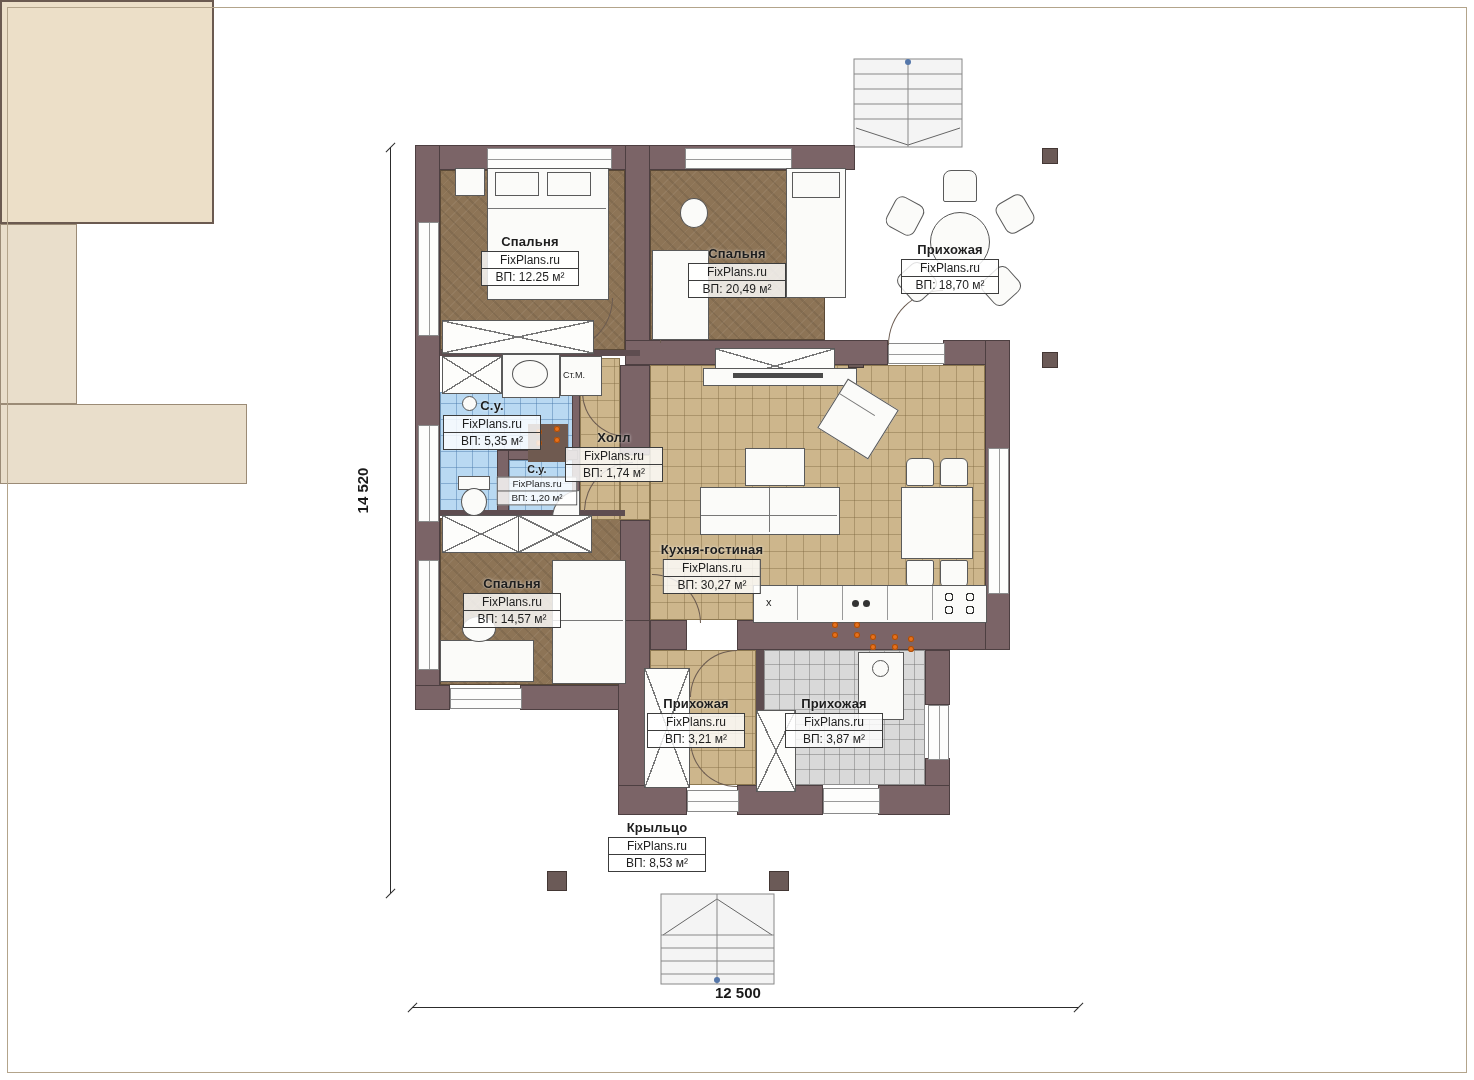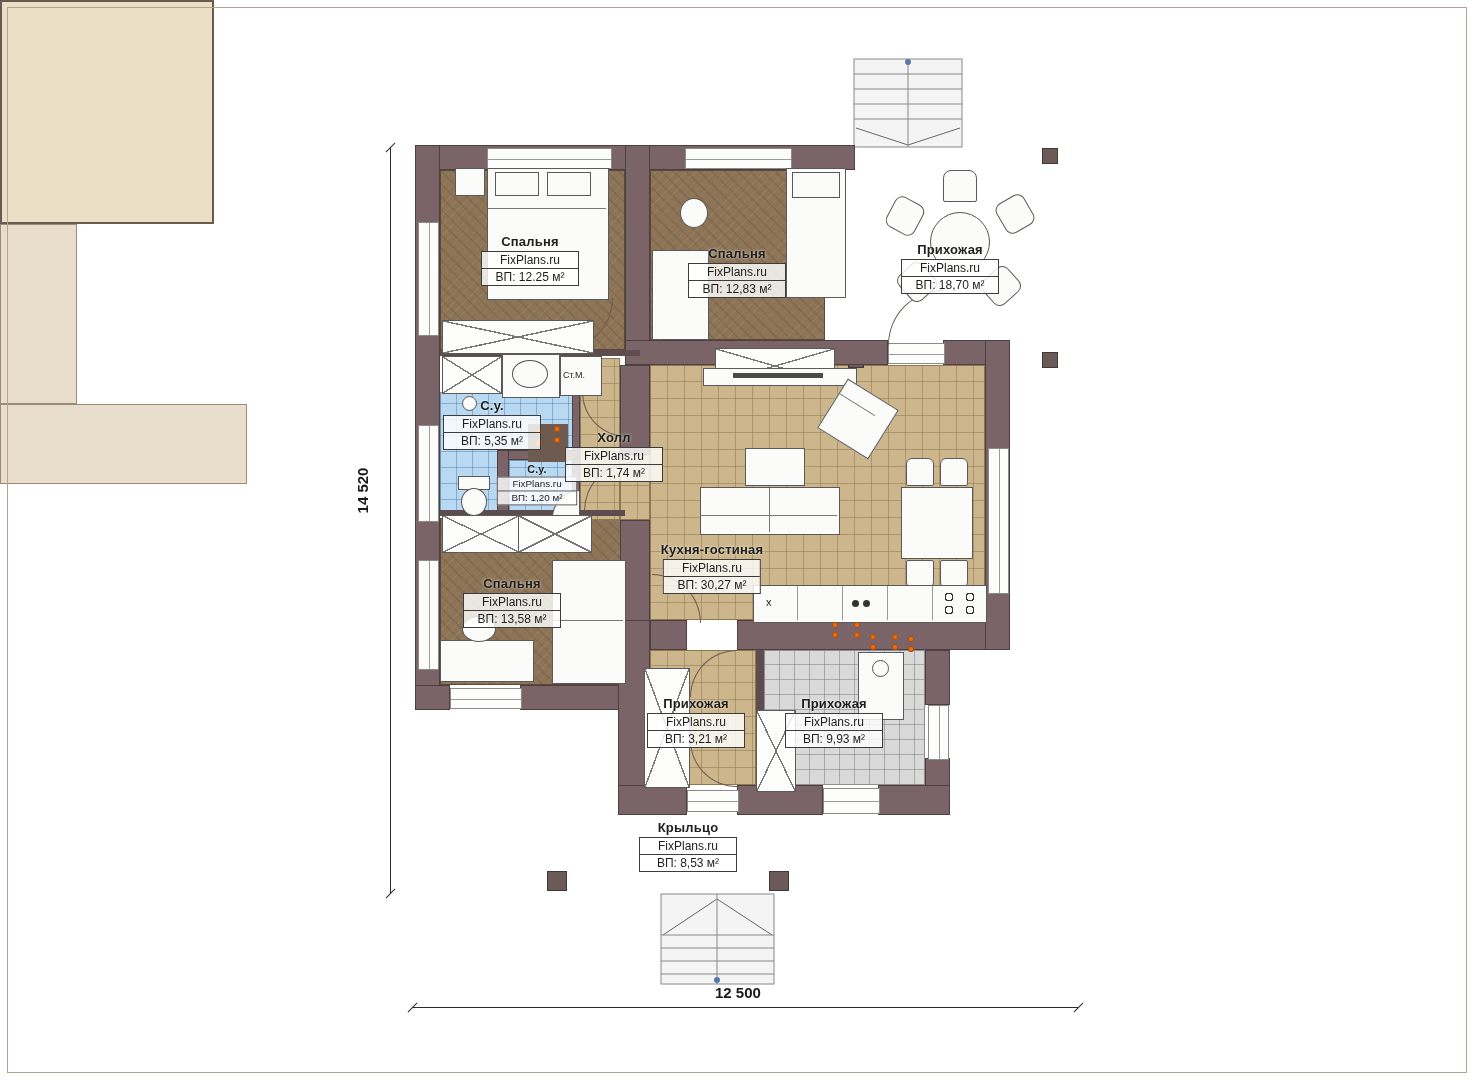--- a/index.html
+++ b/index.html
@@ -247,21 +247,21 @@
     <div class="rn">Спальня</div>
     <div class="rbox">
       <div class="rb">FixPlans.ru</div>
       <div class="ra">ВП: 12.25 м²</div>
     </div>
   </div>
   <div class="room-label" style="left:737px;top:246px;">
     <div class="rn">Спальня</div>
     <div class="rbox">
       <div class="rb">FixPlans.ru</div>
-      <div class="ra">ВП: 12,83 м²</div>
+      <div class="ra">ВП: 20,49 м²</div>
     </div>
   </div>
   <div class="room-label" style="left:950px;top:242px;">
     <div class="rn">Прихожая</div>
     <div class="rbox">
       <div class="rb">FixPlans.ru</div>
       <div class="ra">ВП: 18,70 м²</div>
     </div>
   </div>
   <div class="room-label" style="left:492px;top:398px;">
@@ -289,38 +289,38 @@
     <div class="rn">Кухня-гостиная</div>
     <div class="rbox">
       <div class="rb">FixPlans.ru</div>
       <div class="ra">ВП: 30,27 м²</div>
     </div>
   </div>
   <div class="room-label" style="left:512px;top:576px;">
     <div class="rn">Спальня</div>
     <div class="rbox">
       <div class="rb">FixPlans.ru</div>
-      <div class="ra">ВП: 13,58 м²</div>
+      <div class="ra">ВП: 14,57 м²</div>
     </div>
   </div>
   <div class="room-label" style="left:696px;top:696px;">
     <div class="rn">Прихожая</div>
     <div class="rbox">
       <div class="rb">FixPlans.ru</div>
       <div class="ra">ВП: 3,21 м²</div>
     </div>
   </div>
   <div class="room-label" style="left:834px;top:696px;">
     <div class="rn">Прихожая</div>
     <div class="rbox">
       <div class="rb">FixPlans.ru</div>
-      <div class="ra">ВП: 9,93 м²</div>
-    </div>
-  </div>
-  <div class="room-label" style="left:688px;top:820px;">
+      <div class="ra">ВП: 3,87 м²</div>
+    </div>
+  </div>
+  <div class="room-label" style="left:657px;top:820px;">
     <div class="rn">Крыльцо</div>
     <div class="rbox">
       <div class="rb">FixPlans.ru</div>
       <div class="ra">ВП: 8,53 м²</div>
     </div>
   </div>
 
   <div class="dim-line-v" style="left:390px;top:147px;height:746px;"></div>
   <div class="tick" style="left:384px;top:147px;transform:rotate(-45deg);"></div>
   <div class="tick" style="left:384px;top:893px;transform:rotate(-45deg);"></div>

